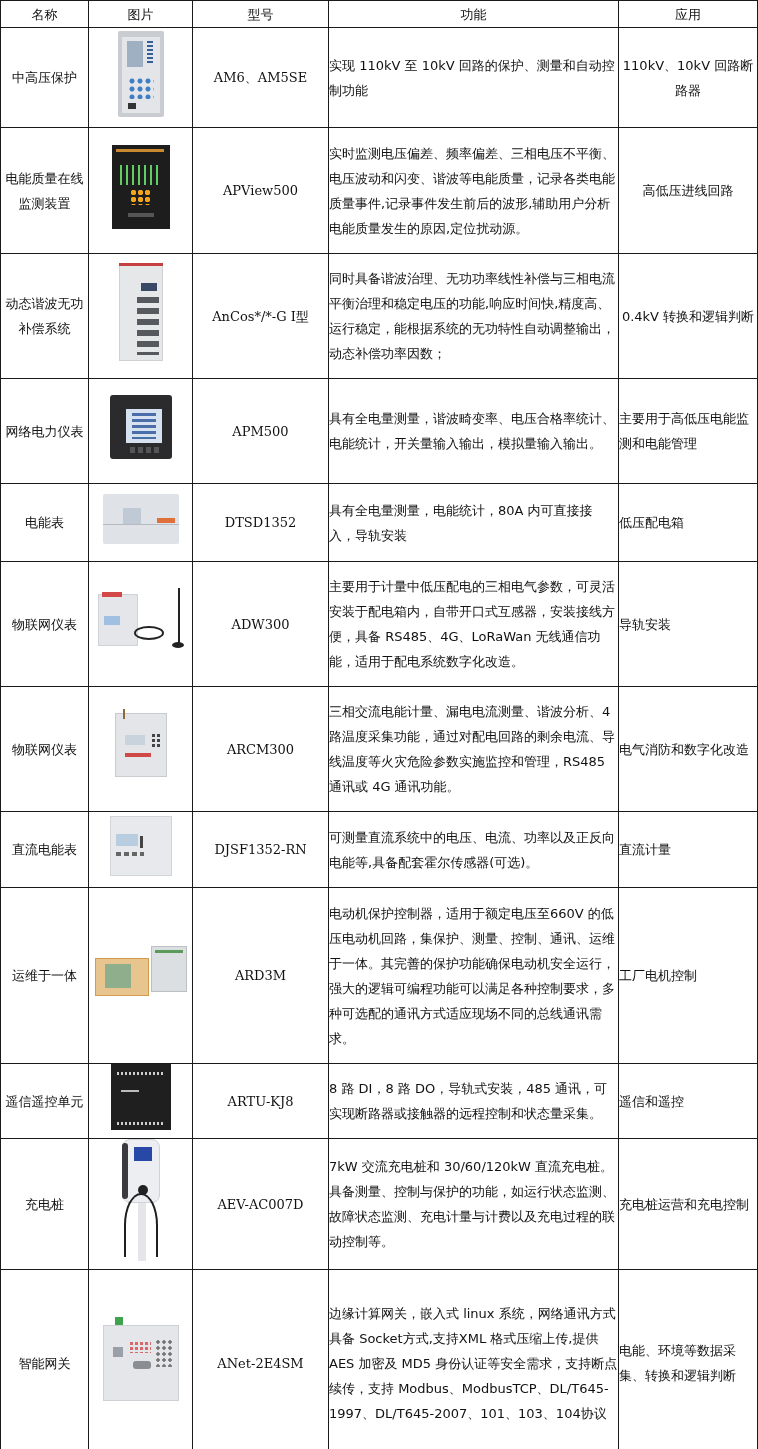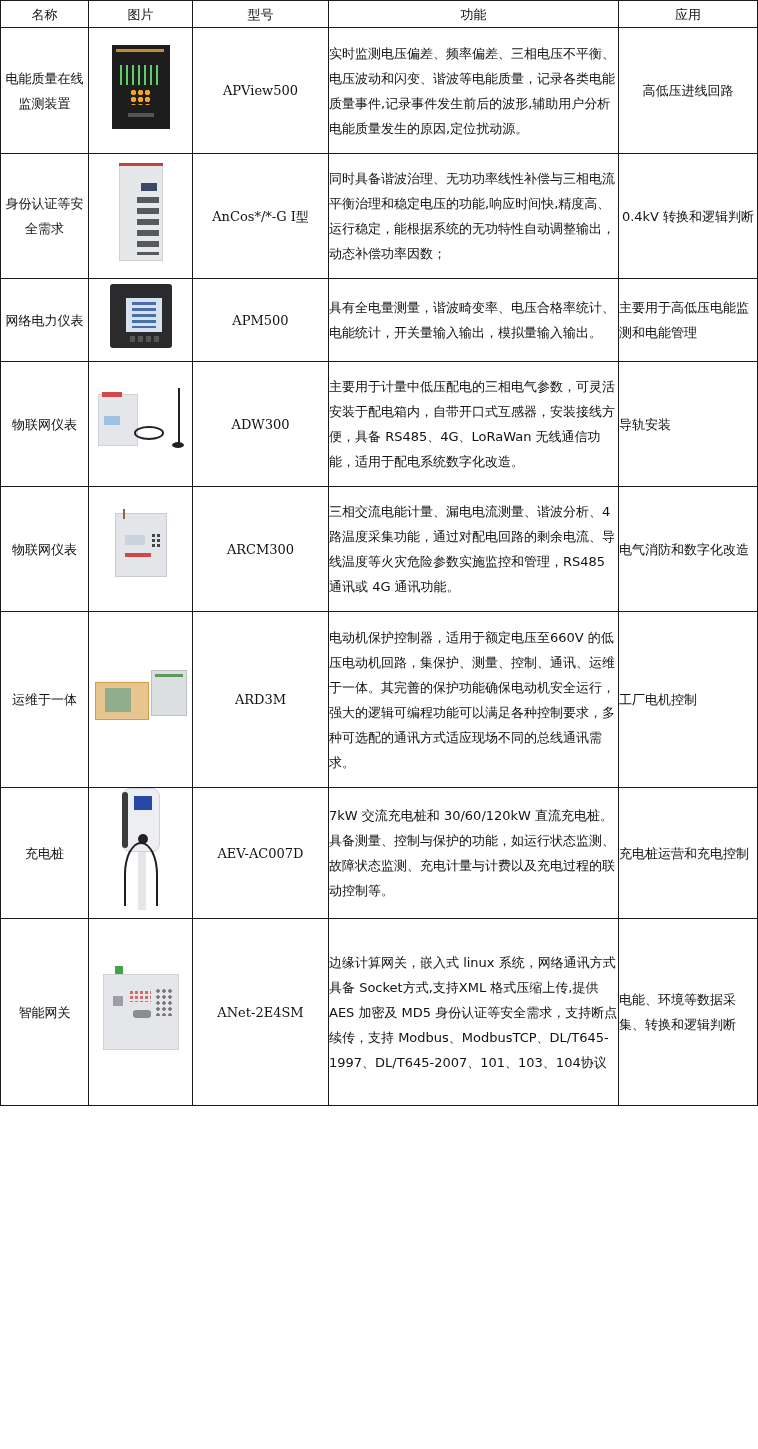--- a/index.html
+++ b/index.html
@@ -43,67 +43,97 @@
     <tr>
       <th>名称</th>
       <th>图片</th>
       <th>型号</th>
       <th>功能</th>
       <th>应用</th>
     </tr>
   </thead>
   <tbody>
 
+    <tr style="height:100px">
+      <td class="name-cell">中高压保护</td>
+      <td class="img-cell">
+        <div class="img" style="width:46px;height:86px;">
+          <div class="part" style="left:0;top:0;width:46px;height:86px;background:#c9ccd1;border-radius:2px;"></div>
+          <div class="part" style="left:4px;top:6px;width:38px;height:76px;background:#e3e5e8;"></div>
+          <div class="part" style="left:9px;top:10px;width:16px;height:26px;background:#9fb0c3;"></div>
+          <div class="part" style="left:29px;top:10px;width:6px;height:22px;background:repeating-linear-gradient(#2f5f9c 0 2px,#e3e5e8 2px 4px);"></div>
+          <div class="part" style="left:10px;top:46px;width:26px;height:22px;background:radial-gradient(circle,#3e7fc4 2px,transparent 3px) 0 0/8px 8px;"></div>
+          <div class="part" style="left:10px;top:72px;width:8px;height:6px;background:#333;"></div>
+        </div>
+      </td>
+      <td class="model-cell">AM6、AM5SE</td>
+      <td class="func-cell">实现 110kV 至 10kV 回路的保护、测量和自动控制功能</td>
+      <td class="app-cell center">110kV、10kV 回路断路器</td>
+    </tr>
 
     <tr style="height:126px">
       <td class="name-cell">电能质量在线监测装置</td>
       <td class="img-cell">
         <div class="img" style="width:58px;height:84px;">
           <div class="part" style="left:0;top:0;width:58px;height:84px;background:#1d1d1d;"></div>
           <div class="part" style="left:4px;top:4px;width:48px;height:3px;background:#c8892f;"></div>
           <div class="part" style="left:8px;top:20px;width:40px;height:20px;background:repeating-linear-gradient(90deg,#5fcf65 0 2px,#1d1d1d 2px 6px);"></div>
           <div class="part" style="left:18px;top:44px;width:22px;height:16px;background:radial-gradient(circle,#f2a41a 2.5px,transparent 3px) 0 0/7px 7px;"></div>
           <div class="part" style="left:16px;top:68px;width:26px;height:4px;background:#555;"></div>
         </div>
       </td>
       <td class="model-cell">APView500</td>
       <td class="func-cell">实时监测电压偏差、频率偏差、三相电压不平衡、电压波动和闪变、谐波等电能质量，记录各类电能质量事件,记录事件发生前后的波形,辅助用户分析电能质量发生的原因,定位扰动源。</td>
       <td class="app-cell center">高低压进线回路</td>
     </tr>
 
     <tr style="height:125px">
-      <td class="name-cell">身份认证等安全需求</td>
+      <td class="name-cell">动态谐波无功补偿系统</td>
       <td class="img-cell">
         <div class="img" style="width:44px;height:98px;">
           <div class="part" style="left:0;top:0;width:44px;height:98px;background:#e6e7e9;border:1px solid #cfd0d3;box-sizing:border-box;"></div>
           <div class="part" style="left:0;top:0;width:44px;height:3px;background:#c74040;"></div>
           <div class="part" style="left:22px;top:20px;width:16px;height:8px;background:#3a4a66;"></div>
           <div class="part" style="left:18px;top:34px;width:22px;height:58px;background:repeating-linear-gradient(#56595e 0 6px,#e6e7e9 6px 11px);"></div>
         </div>
       </td>
       <td class="model-cell">AnCos*/*-G Ⅰ型</td>
       <td class="func-cell">同时具备谐波治理、无功功率线性补偿与三相电流平衡治理和稳定电压的功能,响应时间快,精度高、运行稳定，能根据系统的无功特性自动调整输出，动态补偿功率因数；</td>
       <td class="app-cell center">0.4kV 转换和逻辑判断</td>
     </tr>
 
-    <tr style="height:83px">
+    <tr style="height:105px">
       <td class="name-cell">网络电力仪表</td>
       <td class="img-cell">
         <div class="img" style="width:62px;height:64px;">
           <div class="part" style="left:0;top:0;width:62px;height:64px;background:#2b2b2d;border-radius:3px;"></div>
           <div class="part" style="left:16px;top:14px;width:36px;height:34px;background:#d6e2f0;"></div>
           <div class="part" style="left:22px;top:18px;width:24px;height:26px;background:repeating-linear-gradient(#4a6ea8 0 3px,#d6e2f0 3px 6px);"></div>
           <div class="part" style="left:20px;top:52px;width:30px;height:6px;background:repeating-linear-gradient(90deg,#555 0 5px,#2b2b2d 5px 8px);"></div>
         </div>
       </td>
       <td class="model-cell">APM500</td>
       <td class="func-cell">具有全电量测量，谐波畸变率、电压合格率统计、电能统计，开关量输入输出，模拟量输入输出。</td>
       <td class="app-cell">主要用于高低压电能监测和电能管理</td>
     </tr>
 
+    <tr style="height:78px">
+      <td class="name-cell">电能表</td>
+      <td class="img-cell">
+        <div class="img" style="width:76px;height:50px;">
+          <div class="part" style="left:0;top:0;width:76px;height:50px;background:#dfe2e6;border-radius:2px;"></div>
+          <div class="part" style="left:20px;top:14px;width:18px;height:16px;background:#bfcad6;"></div>
+          <div class="part" style="left:54px;top:24px;width:18px;height:5px;background:#e0703a;"></div>
+          <div class="part" style="left:0;top:30px;width:76px;height:1px;background:#b8bcc2;"></div>
+        </div>
+      </td>
+      <td class="model-cell">DTSD1352</td>
+      <td class="func-cell">具有全电量测量，电能统计，80A 内可直接接入，导轨安装</td>
+      <td class="app-cell">低压配电箱</td>
+    </tr>
 
     <tr style="height:125px">
       <td class="name-cell">物联网仪表</td>
       <td class="img-cell">
         <div class="img" style="width:86px;height:64px;">
           <div class="part" style="left:0;top:6px;width:40px;height:52px;background:#e4e6e9;border:1px solid #cfd2d6;box-sizing:border-box;"></div>
           <div class="part" style="left:4px;top:4px;width:20px;height:5px;background:#d04848;"></div>
           <div class="part" style="left:6px;top:28px;width:16px;height:9px;background:#9fc0e0;"></div>
           <div class="part" style="left:80px;top:0;width:2px;height:56px;background:#222;"></div>
           <div class="part" style="left:74px;top:54px;width:12px;height:6px;background:#222;border-radius:50%;"></div>
@@ -124,36 +154,64 @@
           <div class="part" style="left:10px;top:26px;width:20px;height:10px;background:#c9d3dd;"></div>
           <div class="part" style="left:10px;top:44px;width:26px;height:4px;background:#d04848;"></div>
           <div class="part" style="left:36px;top:24px;width:10px;height:16px;background:radial-gradient(circle,#444 1.5px,transparent 2px) 0 0/5px 5px;"></div>
         </div>
       </td>
       <td class="model-cell">ARCM300</td>
       <td class="func-cell">三相交流电能计量、漏电电流测量、谐波分析、4 路温度采集功能，通过对配电回路的剩余电流、导线温度等火灾危险参数实施监控和管理，RS485 通讯或 4G 通讯功能。</td>
       <td class="app-cell">电气消防和数字化改造</td>
     </tr>
 
+    <tr style="height:76px">
+      <td class="name-cell">直流电能表</td>
+      <td class="img-cell">
+        <div class="img" style="width:62px;height:60px;">
+          <div class="part" style="left:0;top:0;width:62px;height:60px;background:#e7e9ec;border:1px solid #d2d5d9;box-sizing:border-box;"></div>
+          <div class="part" style="left:6px;top:18px;width:22px;height:12px;background:#b9cde0;"></div>
+          <div class="part" style="left:6px;top:36px;width:28px;height:4px;background:repeating-linear-gradient(90deg,#666 0 5px,#e7e9ec 5px 8px);"></div>
+          <div class="part" style="left:30px;top:20px;width:3px;height:12px;background:#444;"></div>
+        </div>
+      </td>
+      <td class="model-cell">DJSF1352-RN</td>
+      <td class="func-cell">可测量直流系统中的电压、电流、功率以及正反向电能等,具备配套霍尔传感器(可选)。</td>
+      <td class="app-cell">直流计量</td>
+    </tr>
 
     <tr style="height:176px">
       <td class="name-cell">运维于一体</td>
       <td class="img-cell">
         <div class="img" style="width:92px;height:52px;">
           <div class="part" style="left:0;top:12px;width:54px;height:38px;background:#e8c58f;border:1px solid #d49b4a;box-sizing:border-box;"></div>
           <div class="part" style="left:10px;top:18px;width:26px;height:24px;background:#8fae8c;"></div>
           <div class="part" style="left:56px;top:0;width:36px;height:46px;background:#dcdfe2;border:1px solid #bcc0c5;box-sizing:border-box;"></div>
           <div class="part" style="left:60px;top:4px;width:28px;height:3px;background:#5c9a5c;"></div>
         </div>
       </td>
       <td class="model-cell">ARD3M</td>
       <td class="func-cell">电动机保护控制器，适用于额定电压至660V 的低压电动机回路，集保护、测量、控制、通讯、运维于一体。其完善的保护功能确保电动机安全运行，强大的逻辑可编程功能可以满足各种控制要求，多种可选配的通讯方式适应现场不同的总线通讯需求。</td>
       <td class="app-cell">工厂电机控制</td>
     </tr>
 
+    <tr style="height:75px">
+      <td class="name-cell">遥信遥控单元</td>
+      <td class="img-cell">
+        <div class="img" style="width:60px;height:66px;">
+          <div class="part" style="left:0;top:0;width:60px;height:66px;background:#1f1f20;"></div>
+          <div class="part" style="left:6px;top:8px;width:48px;height:3px;background:repeating-linear-gradient(90deg,#ccc 0 2px,#1f1f20 2px 4px);"></div>
+          <div class="part" style="left:10px;top:26px;width:18px;height:2px;background:#bbb;"></div>
+          <div class="part" style="left:6px;top:58px;width:48px;height:3px;background:repeating-linear-gradient(90deg,#ccc 0 2px,#1f1f20 2px 4px);"></div>
+        </div>
+      </td>
+      <td class="model-cell">ARTU-KJ8</td>
+      <td class="func-cell">8 路 DI，8 路 DO，导轨式安装，485 通讯，可实现断路器或接触器的远程控制和状态量采集。</td>
+      <td class="app-cell">遥信和遥控</td>
+    </tr>
 
     <tr style="height:127px">
       <td class="name-cell">充电桩</td>
       <td class="img-cell">
         <div class="img" style="width:50px;height:122px;">
           <div class="part" style="left:6px;top:0;width:38px;height:64px;background:#eceef1;border-radius:8px;border:1px solid #cfd3d8;box-sizing:border-box;"></div>
           <div class="part" style="left:6px;top:4px;width:6px;height:56px;background:#3a3b3e;border-radius:3px;"></div>
           <div class="part" style="left:18px;top:8px;width:18px;height:14px;background:#2848a8;"></div>
           <div class="part" style="left:22px;top:46px;width:10px;height:10px;background:#222;border-radius:50%;"></div>
           <div class="part" style="left:22px;top:64px;width:8px;height:58px;background:#e4e6e9;"></div>

